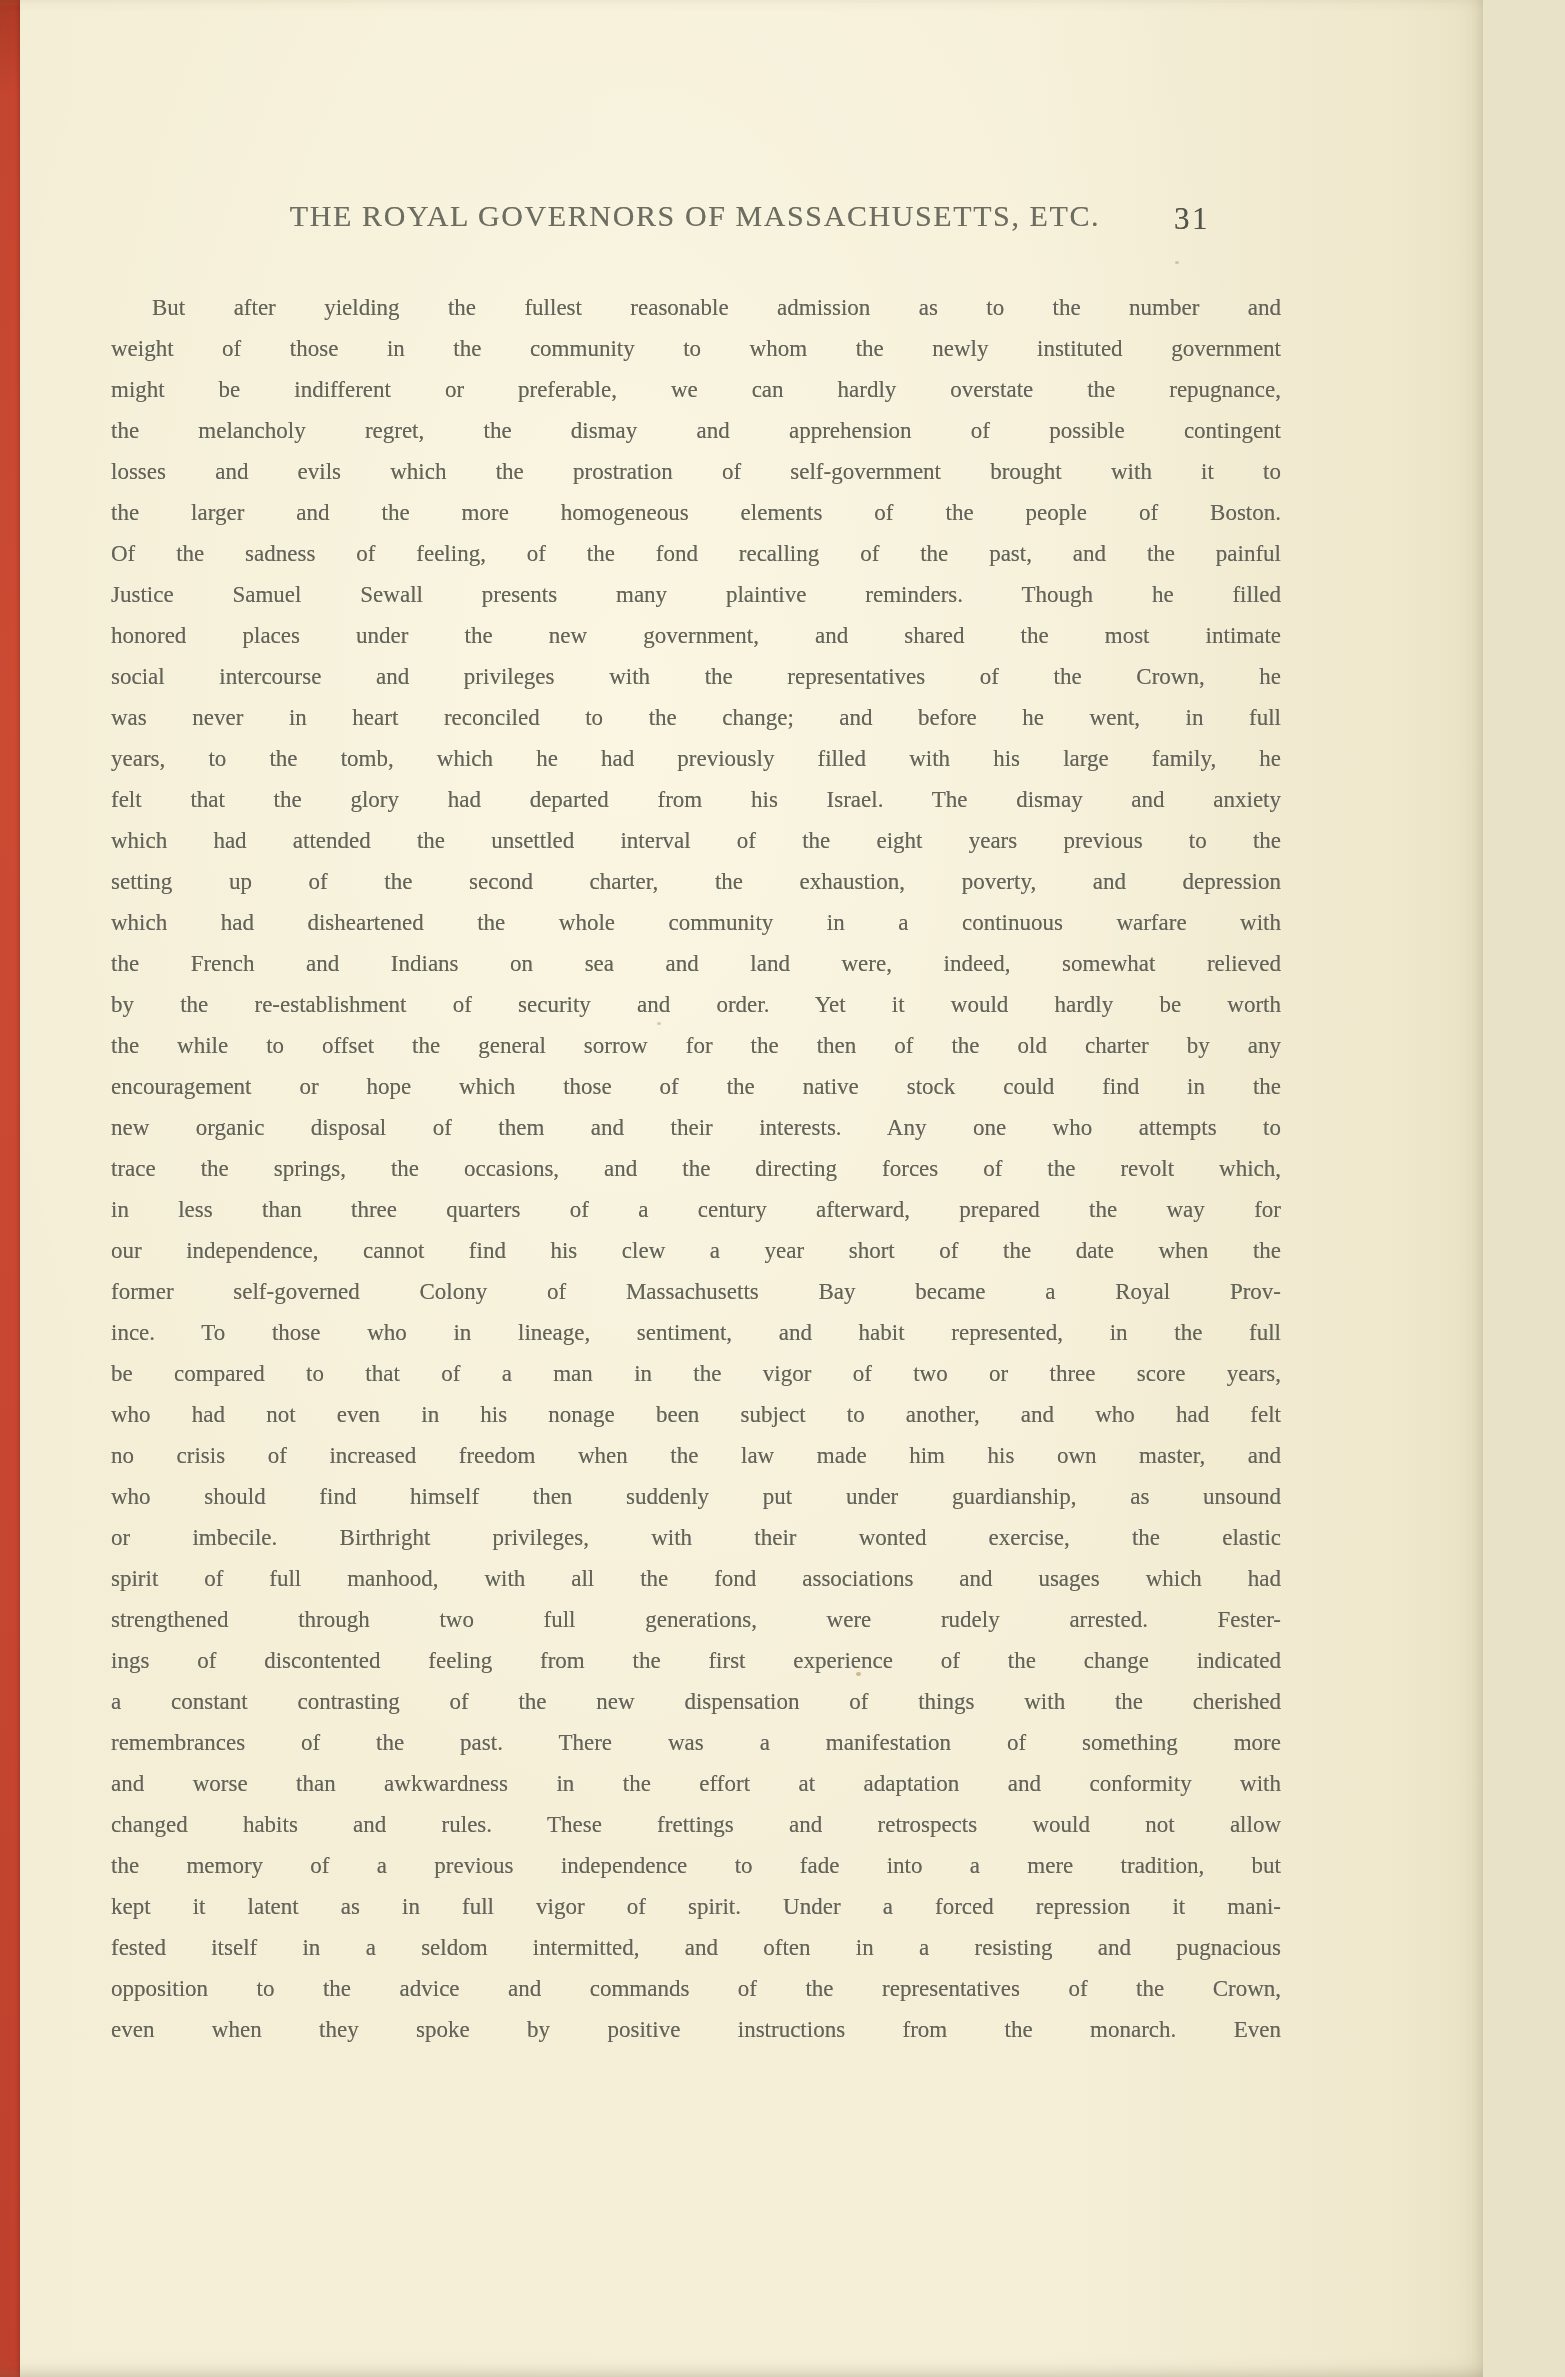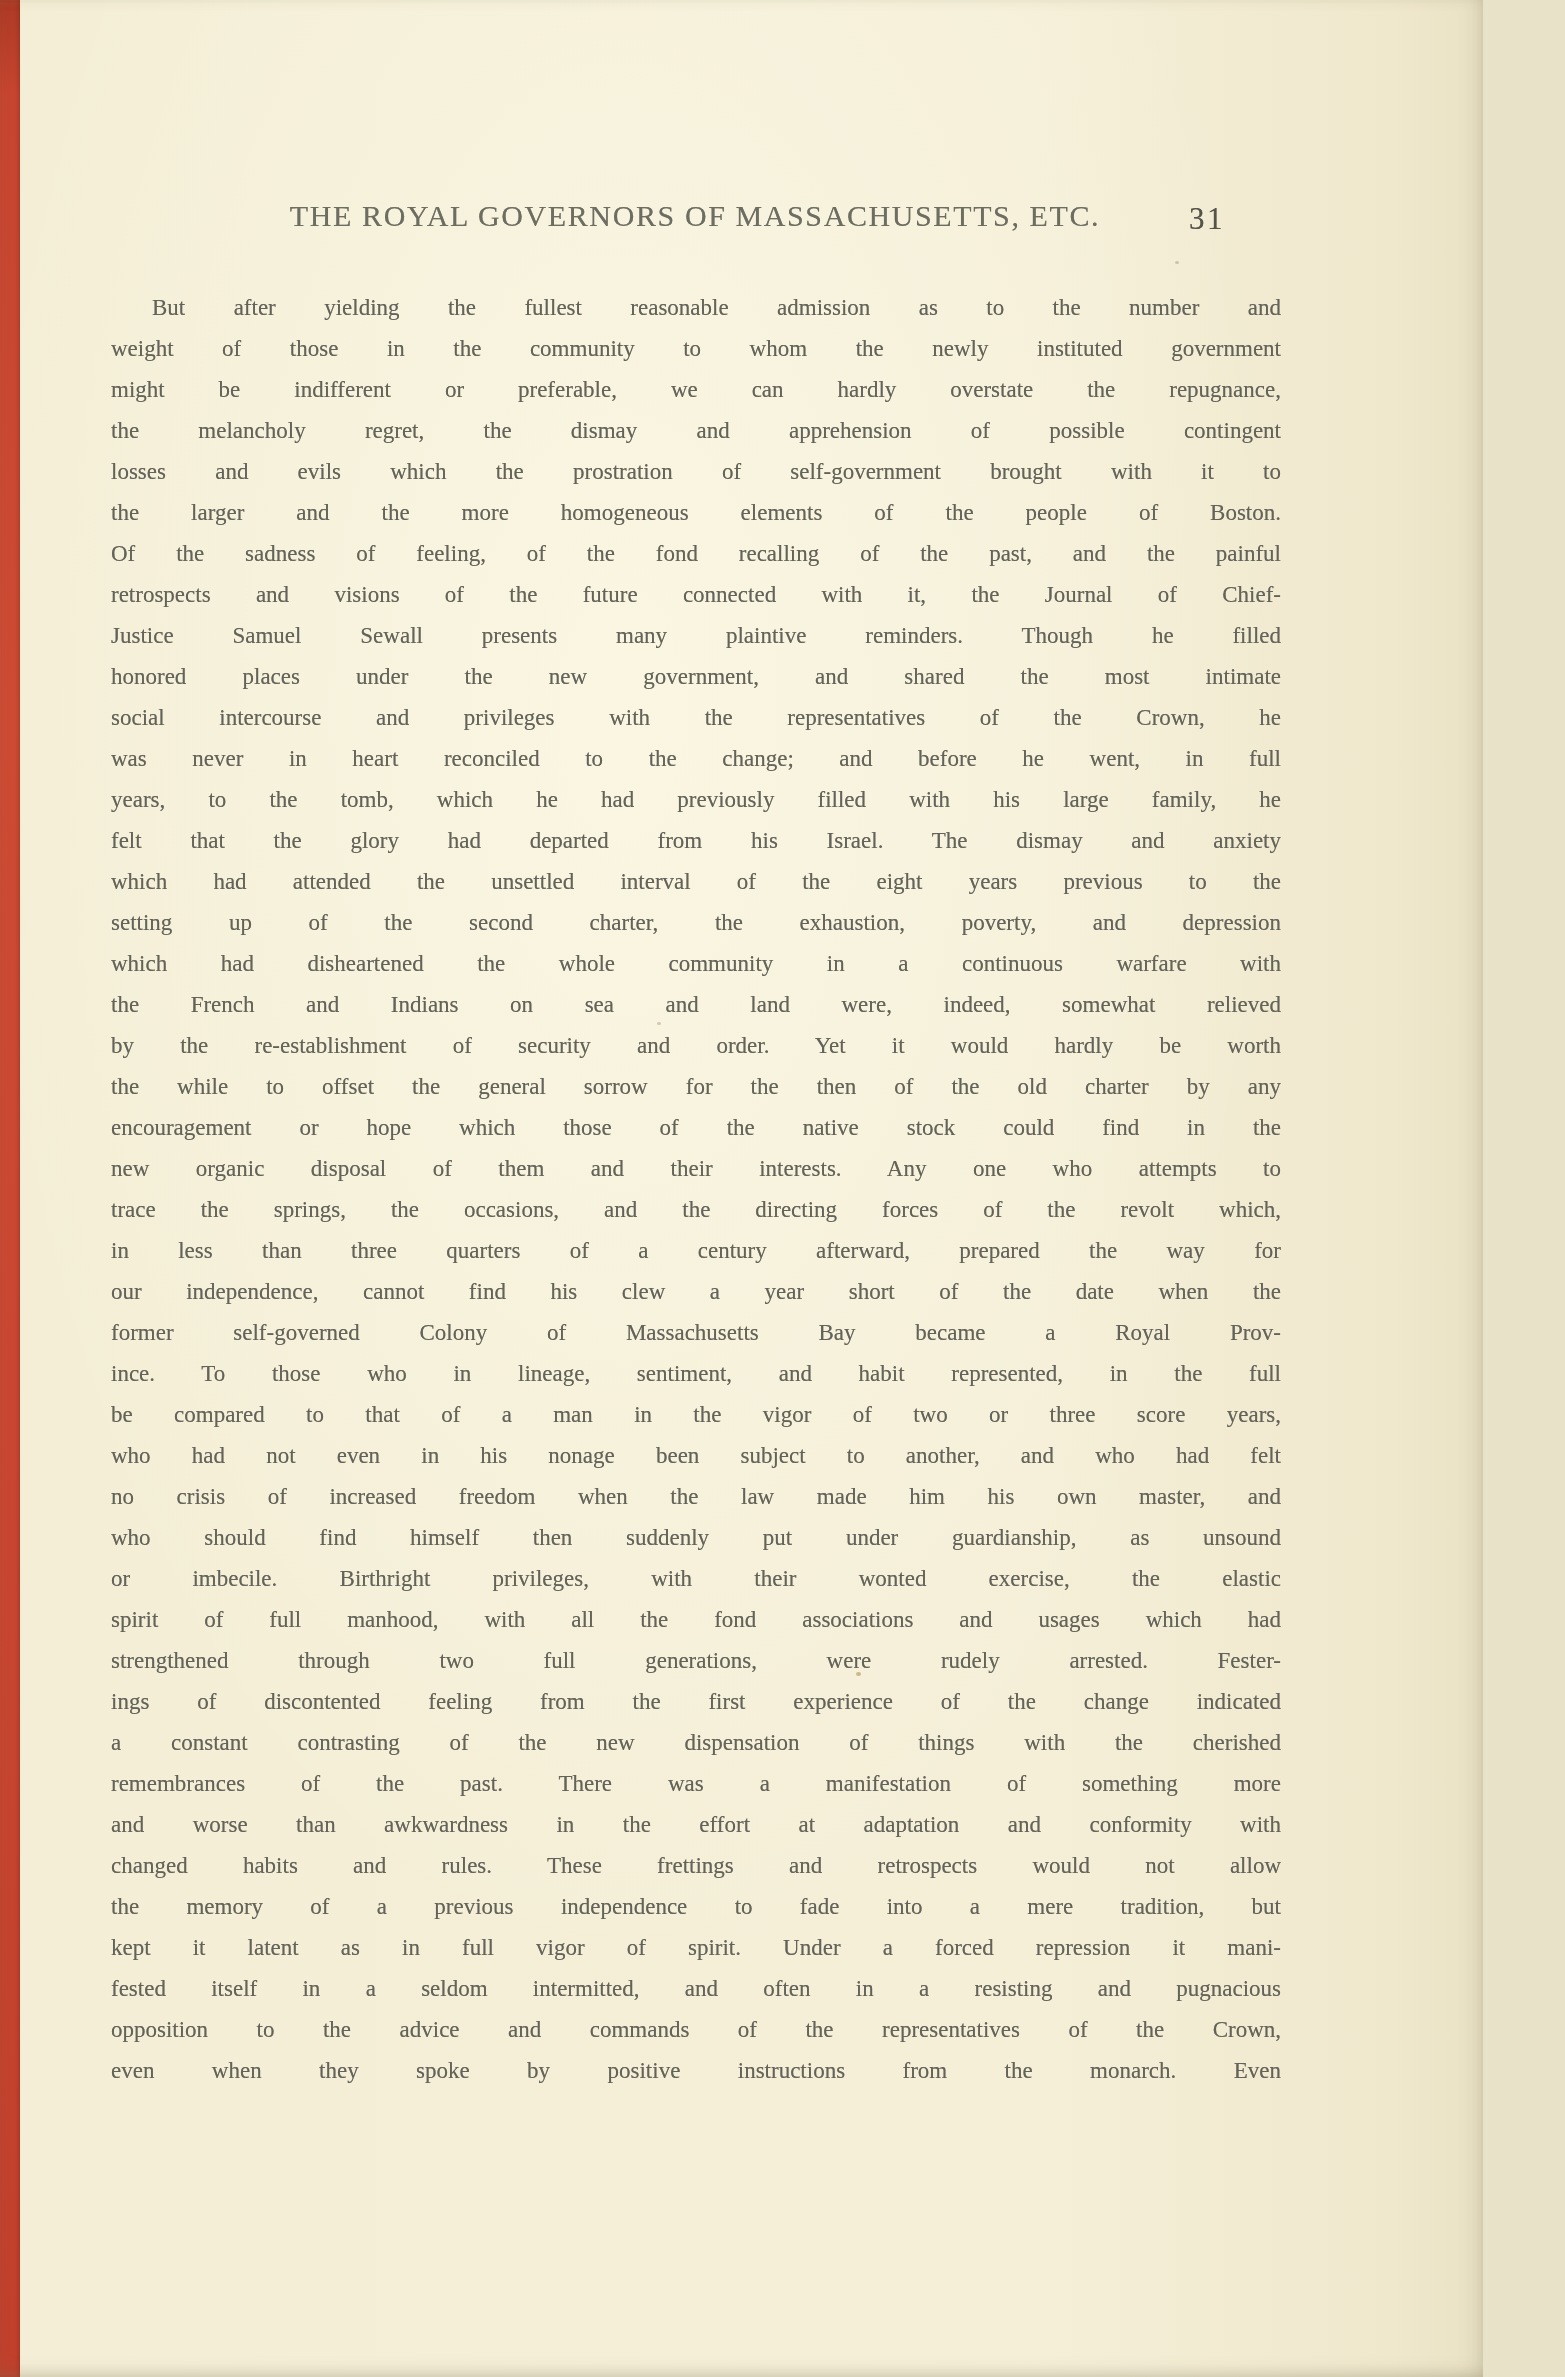--- a/index.html
+++ b/index.html
@@ -61,21 +61,20 @@
   }
   .page-number {
     position: absolute;
     left: 1174px;
     top: 201px;
     font-size: 31px;
     line-height: 35px;
     letter-spacing: 2.4px;
     color: #54544a;
     text-shadow: 0 0 0.5px rgba(70,70,58,0.6);
-    margin-left: 15px;
   }
   .text-block {
     position: absolute;
     left: 111px;
     top: 287px;
     width: 1170px;
     color: #63635a;
     text-shadow: 0 0 0.6px rgba(99,99,88,0.55);
   }
   .text-line {
@@ -111,21 +110,20 @@
   <div class="page-number">31</div>
 
   <div class="text-block">
       <div class="text-line indent">But after yielding the fullest reasonable admission as to the number and</div>
       <div class="text-line">weight of those in the community to whom the newly instituted government</div>
       <div class="text-line">might be indifferent or preferable, we can hardly overstate the repugnance,</div>
       <div class="text-line">the melancholy regret, the dismay and apprehension of possible contingent</div>
       <div class="text-line">losses and evils which the prostration of self-government brought with it to</div>
       <div class="text-line">the larger and the more homogeneous elements of the people of Boston.</div>
       <div class="text-line">Of the sadness of feeling, of the fond recalling of the past, and the painful</div>
-      <div class="text-line">retrospects and visions of the future connected with it, the Journal of Chief-</div>
       <div class="text-line">Justice Samuel Sewall presents many plaintive reminders.  Though he filled</div>
       <div class="text-line">honored places under the new government, and shared the most intimate</div>
       <div class="text-line">social intercourse and privileges with the representatives of the Crown, he</div>
       <div class="text-line">was never in heart reconciled to the change; and before he went, in full</div>
       <div class="text-line">years, to the tomb, which he had previously filled with his large family, he</div>
       <div class="text-line">felt that the glory had departed from his Israel.  The dismay and anxiety</div>
       <div class="text-line">which had attended the unsettled interval of the eight years previous to the</div>
       <div class="text-line">setting up of the second charter, the exhaustion, poverty, and depression</div>
       <div class="text-line">which had disheartened the whole community in a continuous warfare with</div>
       <div class="text-line">the French and Indians on sea and land were, indeed, somewhat relieved</div>

